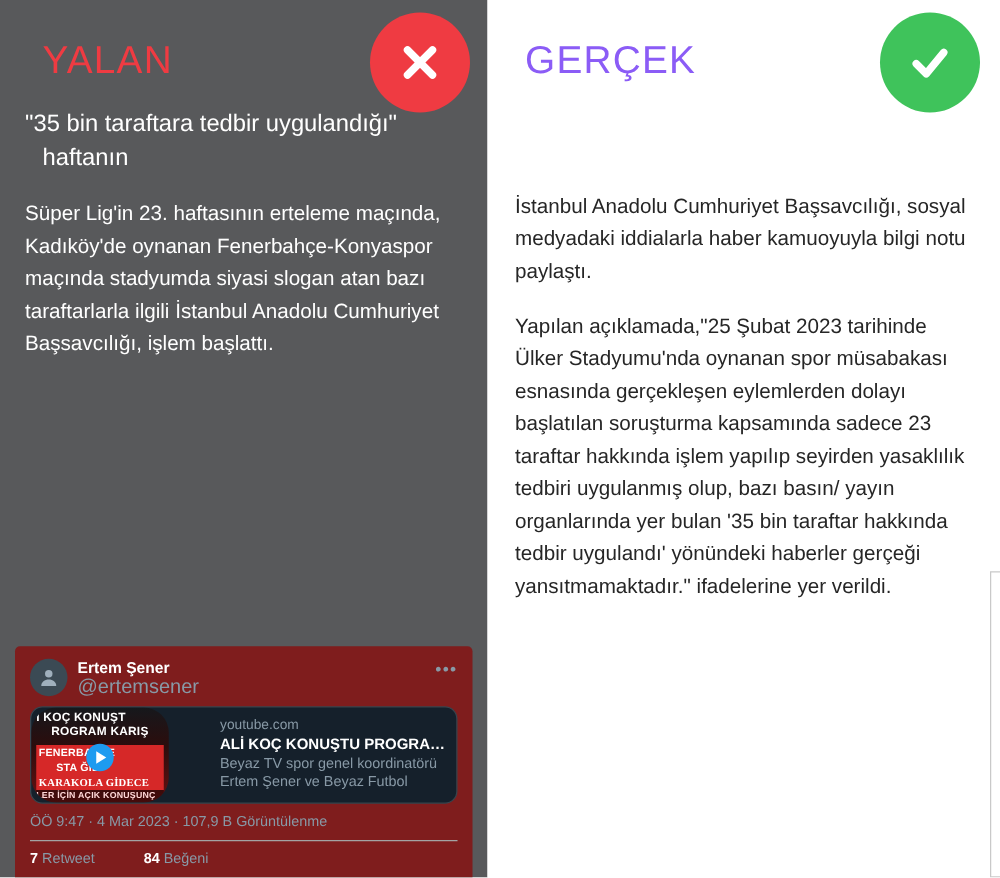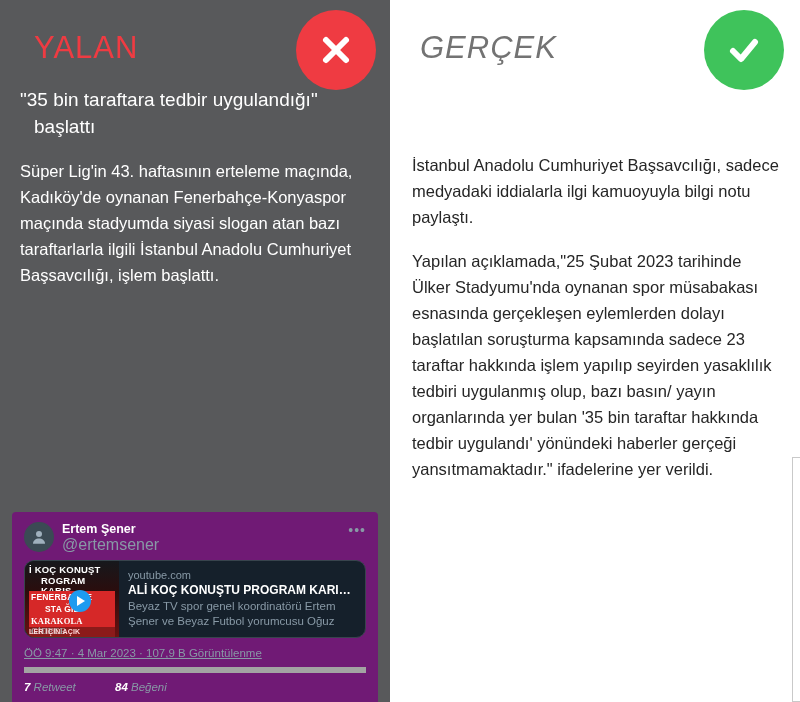--- a/index.html
+++ b/index.html
@@ -28,21 +28,21 @@
     position: relative;
     padding: 0 16px;
   }
   .badge-title {
     font-size: 31px;
     letter-spacing: 1px;
     padding-top: 30px;
     padding-left: 22px;
   }
   .badge-title.left { color: #ef3b42; font-weight: 400; }
-  .badge-title.right { color: #737373; font-weight: 400; padding-left: 14px; font-style: italic; }
+  .badge-title.right { color: #8b5cf6; font-weight: 400; padding-left: 14px; }
 
   .circle {
     position: absolute;
     top: 10px;
     width: 80px; height: 80px;
     border-radius: 50%;
     display: flex; align-items: center; justify-content: center;
   }
   .circle.x { right: 14px; background: #ef3b42; }
   .circle.check { right: 16px; background: #3fc35b; }
@@ -71,21 +71,21 @@
     line-height: 26px;
     padding: 86px 4px 0 6px;
   }
   .body-right p { margin-bottom: 18px; }
 
   
   .tweet {
     position: absolute;
     left: 12px; bottom: 0;
     width: 366px;
-    background: #701a75;
+    background: #7f1d1d;
     color: #ffffff;
     border-radius: 4px 4px 0 0;
     padding: 10px 12px 0 12px;
     font-size: 12px;
   }
   .tweet-head { display: flex; align-items: flex-start; gap: 8px; }
   .avatar {
     width: 30px; height: 30px; border-radius: 50%;
     background: #3b4a54; flex: none;
     display: flex; align-items: center; justify-content: center;
@@ -101,24 +101,25 @@
   .tw-card {
     margin-top: 8px;
     border: 1px solid #38444d;
     border-radius: 10px;
     overflow: hidden;
     display: flex;
     background: #15202b;
     height: 78px;
   }
   .tw-thumb {
-    width: 94px; flex: none;
+    width: 110px; flex: none;
     background: linear-gradient(180deg,#16181c 0%, #2b0d0d 40%, #6b1111 100%);
     position: relative;
     overflow: hidden;
+    border-radius: 20px;
   }
   .thumb-line {
     position: absolute; left: 4px; right: 4px;
     font-size: 8.5px; font-weight: bold; color: #ffe14d;
     letter-spacing: .2px; line-height: 10px;
   }
   .t1 { top: 4px; color:#ffffff; font-size:9.5px;}
   .t2 { top: 15px; color:#ffffff; font-size:9.5px;margin-left:12px;}
   .t3 { top: 30px; background: #d62828; color:#fff; padding:1px 2px;}
   .t4 { top: 42px; background: #d62828; color:#fff; padding:1px 16px;}
@@ -129,28 +130,28 @@
     width: 22px; height: 22px; border-radius: 50%;
     background: #1d9bf0;
     display: flex; align-items: center; justify-content: center;
   }
   .play:after {
     content: ""; width: 0; height: 0; margin-left: 2px;
     border-left: 8px solid #fff;
     border-top: 5px solid transparent;
     border-bottom: 5px solid transparent;
   }
-  .tw-card-body { padding: 8px 8px 0 9px; overflow: hidden; }
+  .tw-card-body { padding: 8px 8px 0 9px; overflow: hidden; margin-left: 32px; }
   .tw-domain { color: #8899a6; font-size: 11px; }
   .tw-cardtitle { font-size: 12px; font-weight: bold; margin-top: 2px; white-space: nowrap; overflow: hidden; text-overflow: ellipsis; }
   .tw-carddesc { color: #8899a6; font-size: 11.5px; line-height: 15px; margin-top: 2px; max-height: 30px; overflow: hidden; }
-  .tw-meta { color: #8899a6; font-size: 11.5px; padding: 9px 0 8px 0; border-bottom: 6px solid #a3a3a3; text-decoration: underline; }
+  .tw-meta { color: #8899a6; font-size: 11.5px; padding: 9px 0 8px 0; border-bottom: 1px solid #a3a3a3; }
   .tw-stats { padding: 8px 0 9px 0; font-size: 11.5px; color: #8899a6; }
   .tw-stats b { color: #ffffff; }
-  .tw-stats span { margin-right: 18px; font-style: italic; }
+  .tw-stats span { margin-right: 18px; }
 
   
   .doc {
     position: absolute;
     left: 402px; bottom: 0;
     width: 386px;
     height: 245px;
     background: #ffffff;
     border: 1px solid #c9c9c9;
     padding: 12px 26px 0 26px;
@@ -168,25 +169,25 @@
     <div class="badge-title left">YALAN</div>
     <div class="circle x">
       <svg width="40" height="40" viewBox="0 0 40 40" aria-hidden="true">
         <line x1="10" y1="10" x2="30" y2="30" stroke="#fff" stroke-width="6" stroke-linecap="round"></line>
         <line x1="30" y1="10" x2="10" y2="30" stroke="#fff" stroke-width="6" stroke-linecap="round"></line>
       </svg>
     </div>
 
     <div class="claim">
       <span>"35 bin taraftara tedbir uygulandığı"</span>
-      <span class="ind">başlattı</span>
+      <span class="ind">haftanın</span>
     </div>
 
     <div class="body-left">
-      <p>Süper Lig'in 43. haftasının erteleme maçında, Kadıköy'de oynanan Fenerbahçe-Konyaspor maçında stadyumda siyasi slogan atan bazı taraftarlarla ilgili  İstanbul Anadolu Cumhuriyet Başsavcılığı, işlem başlattı.</p>
+      <p>Süper Lig'in 23. haftasının erteleme maçında, Kadıköy'de oynanan Fenerbahçe-Konyaspor maçında stadyumda siyasi slogan atan bazı taraftarlarla ilgili  İstanbul Anadolu Cumhuriyet Başsavcılığı, işlem başlattı.</p>
     </div>
 
     <div class="tweet">
       <div class="tweet-head">
         <div class="avatar">
           <svg width="18" height="18" viewBox="0 0 24 24" aria-hidden="true">
             <circle cx="12" cy="8" r="4" fill="#9fb0bd"></circle>
             <path d="M4 21c0-4.4 3.6-7 8-7s8 2.6 8 7z" fill="#9fb0bd"></path>
           </svg>
         </div>
@@ -227,21 +228,21 @@
 
   <div class="col-right">
     <div class="badge-title right">GERÇEK</div>
     <div class="circle check">
       <svg width="44" height="44" viewBox="0 0 44 44" aria-hidden="true">
         <polyline points="11,23 19,31 33,14" fill="none" stroke="#fff" stroke-width="6" stroke-linecap="round" stroke-linejoin="round"></polyline>
       </svg>
     </div>
 
     <div class="body-right">
-      <p>İstanbul Anadolu Cumhuriyet Başsavcılığı, sadece medyadaki iddialarla ilgi kamuoyuyla bilgi notu paylaştı.</p>
+      <p>İstanbul Anadolu Cumhuriyet Başsavcılığı, sosyal medyadaki iddialarla haber kamuoyuyla bilgi notu paylaştı.</p>
       <p>Yapılan açıklamada,"25 Şubat 2023 tarihinde Ülker Stadyumu'nda oynanan spor müsabakası esnasında gerçekleşen eylemlerden dolayı başlatılan soruşturma kapsamında sadece 23 taraftar hakkında işlem yapılıp seyirden yasaklılık tedbiri uygulanmış olup, bazı basın/ yayın organlarında yer bulan '35 bin taraftar hakkında tedbir uygulandı' yönündeki haberler gerçeği yansıtmamaktadır." ifadelerine yer verildi.</p>
     </div>
 
     <div class="doc">
       
 
       
 
       
       

